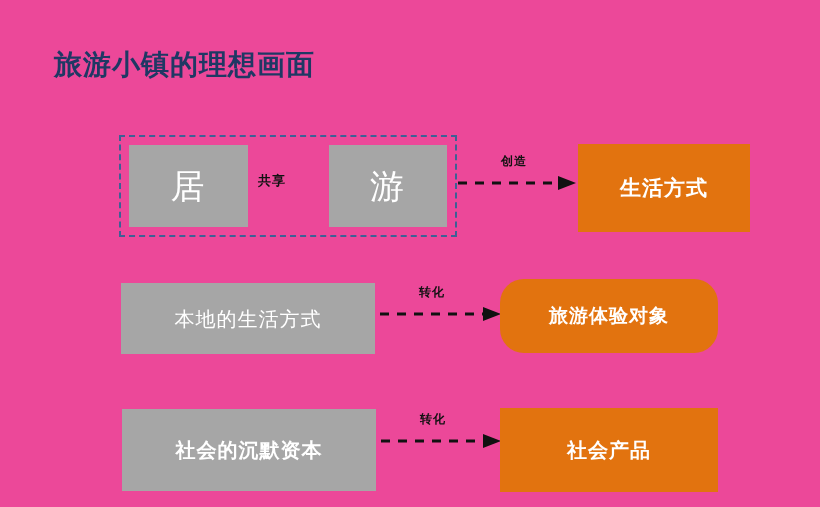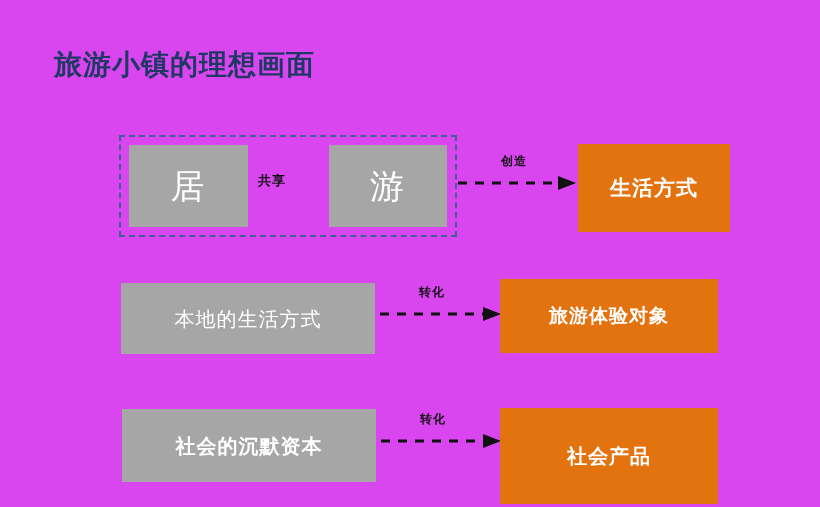--- a/index.html
+++ b/index.html
@@ -10,21 +10,21 @@
     width: 820px;
     height: 507px;
     background: #f7f7f7;
     font-family: "Liberation Sans", "DejaVu Sans", sans-serif;
     overflow: hidden;
   }
   #slide {
     position: relative;
     width: 820px;
     height: 507px;
-    background: #d946ef;
+    background: #ec4899;
   }
 
   
   .slide-title {
     position: absolute;
     left: 54px;
     top: 46px;
     font-size: 28px;
     font-weight: bold;
     color: #1f3864;
@@ -87,21 +87,21 @@
     top: 172px;
     font-size: 13px;
     font-weight: bold;
     color: #111111;
     letter-spacing: 1px;
     white-space: nowrap;
   }
   #box-lifestyle {
     left: 578px;
     top: 144px;
-    width: 152px;
+    width: 172px;
     height: 88px;
     font-size: 21px;
     letter-spacing: 1px;
   }
 
   
   #box-local-life {
     left: 121px;
     top: 283px;
     width: 254px;
@@ -110,37 +110,38 @@
     font-weight: normal;
     letter-spacing: 1px;
   }
   #box-tour-object {
     left: 500px;
     top: 279px;
     width: 218px;
     height: 74px;
     font-size: 19px;
     letter-spacing: 1px;
+    border-radius: 24px;
   }
 
   
   #box-silent-capital {
     left: 122px;
     top: 409px;
     width: 254px;
-    height: 73px;
+    height: 82px;
     font-size: 20px;
     font-weight: bold;
     letter-spacing: 1px;
   }
   #box-social-product {
     left: 500px;
     top: 408px;
     width: 218px;
-    height: 96px;
+    height: 84px;
     font-size: 20px;
     letter-spacing: 1px;
   }
 
   
   .arrow {
     position: absolute;
   }
   .arrow svg {
     display: block;

